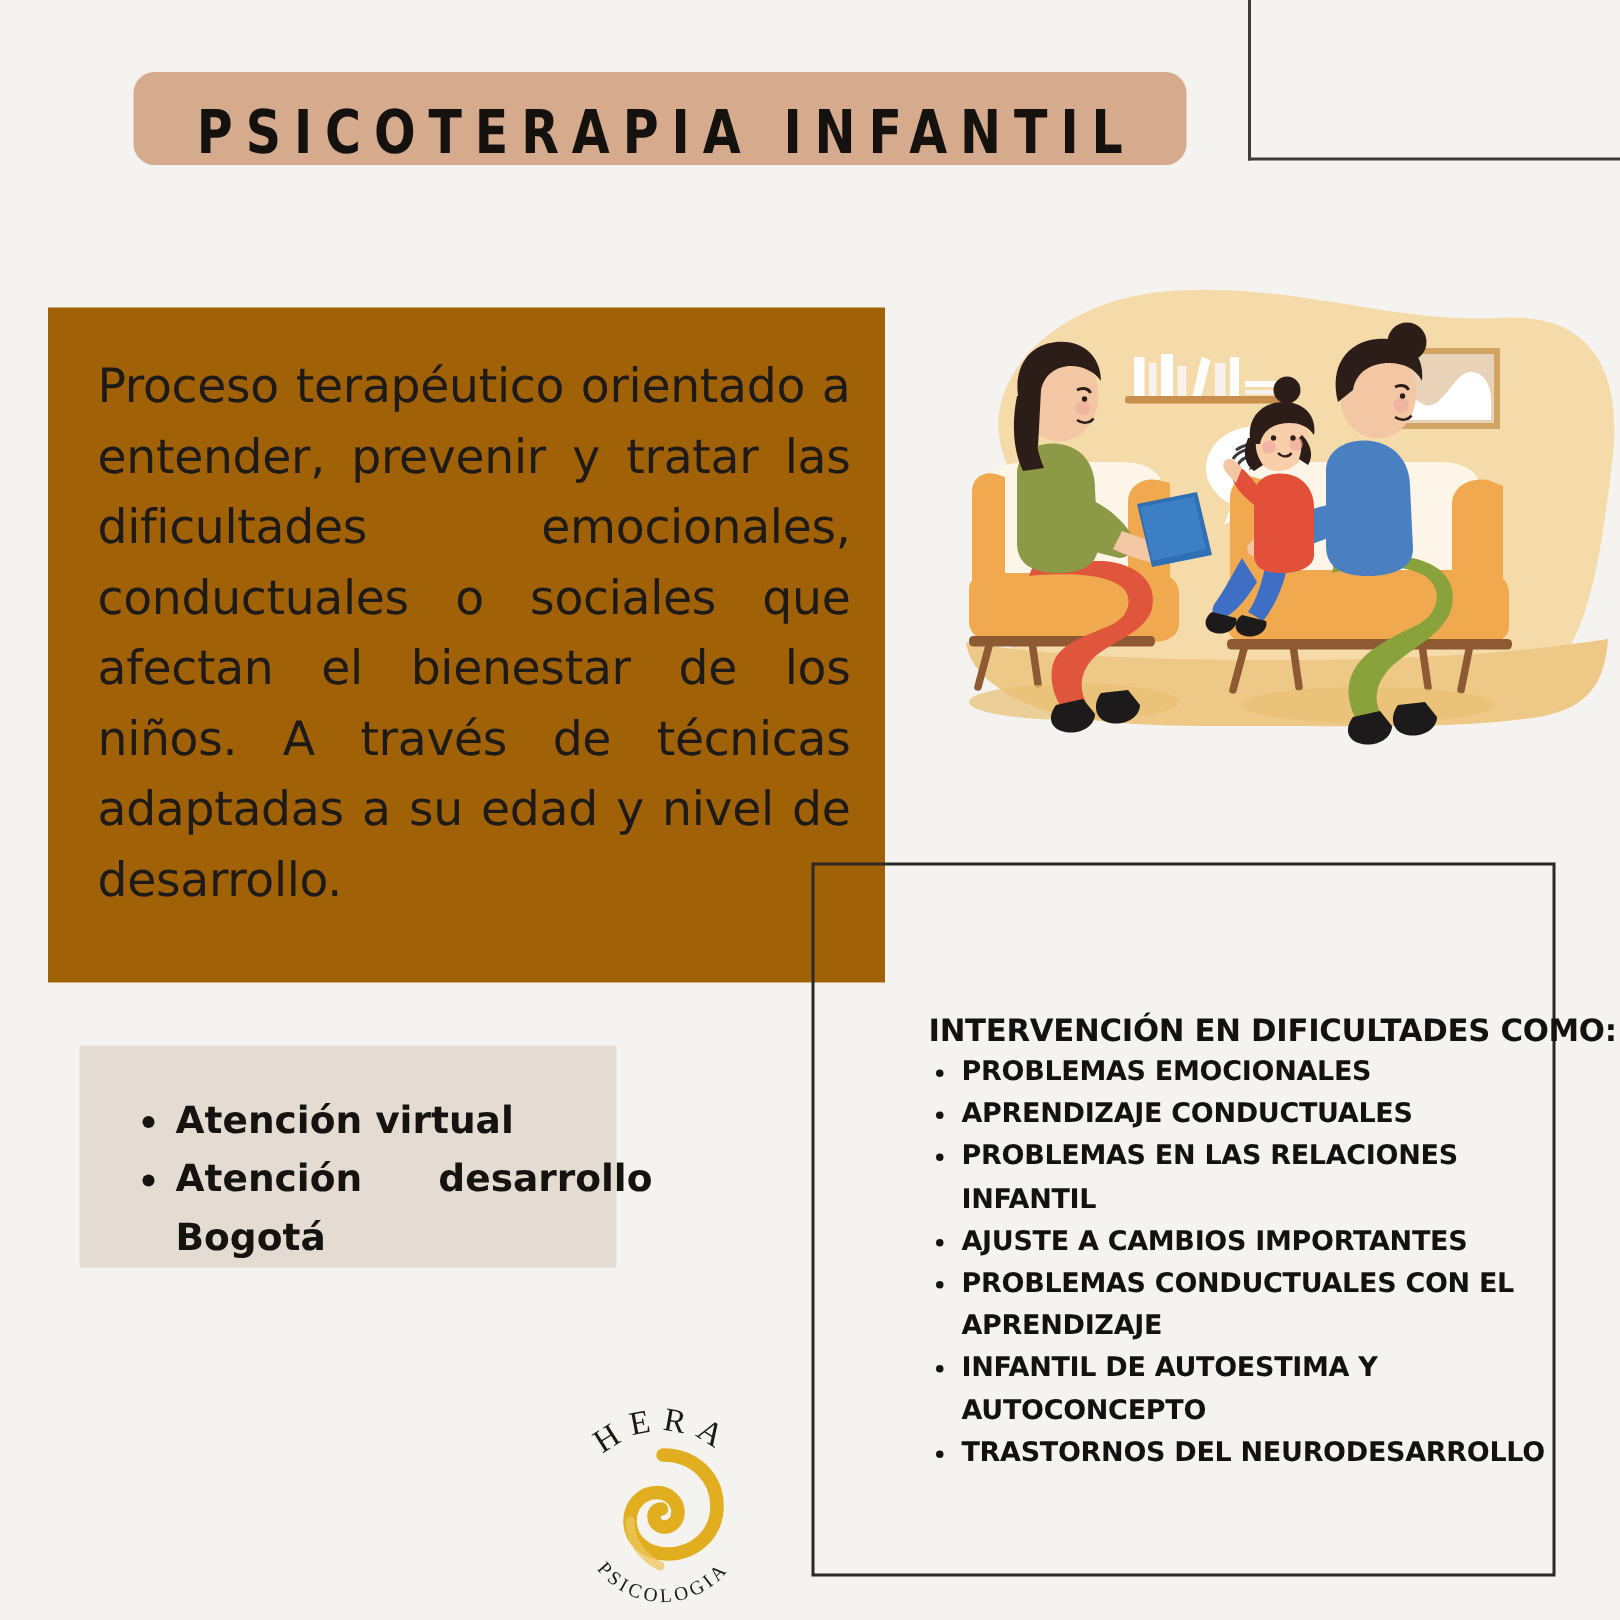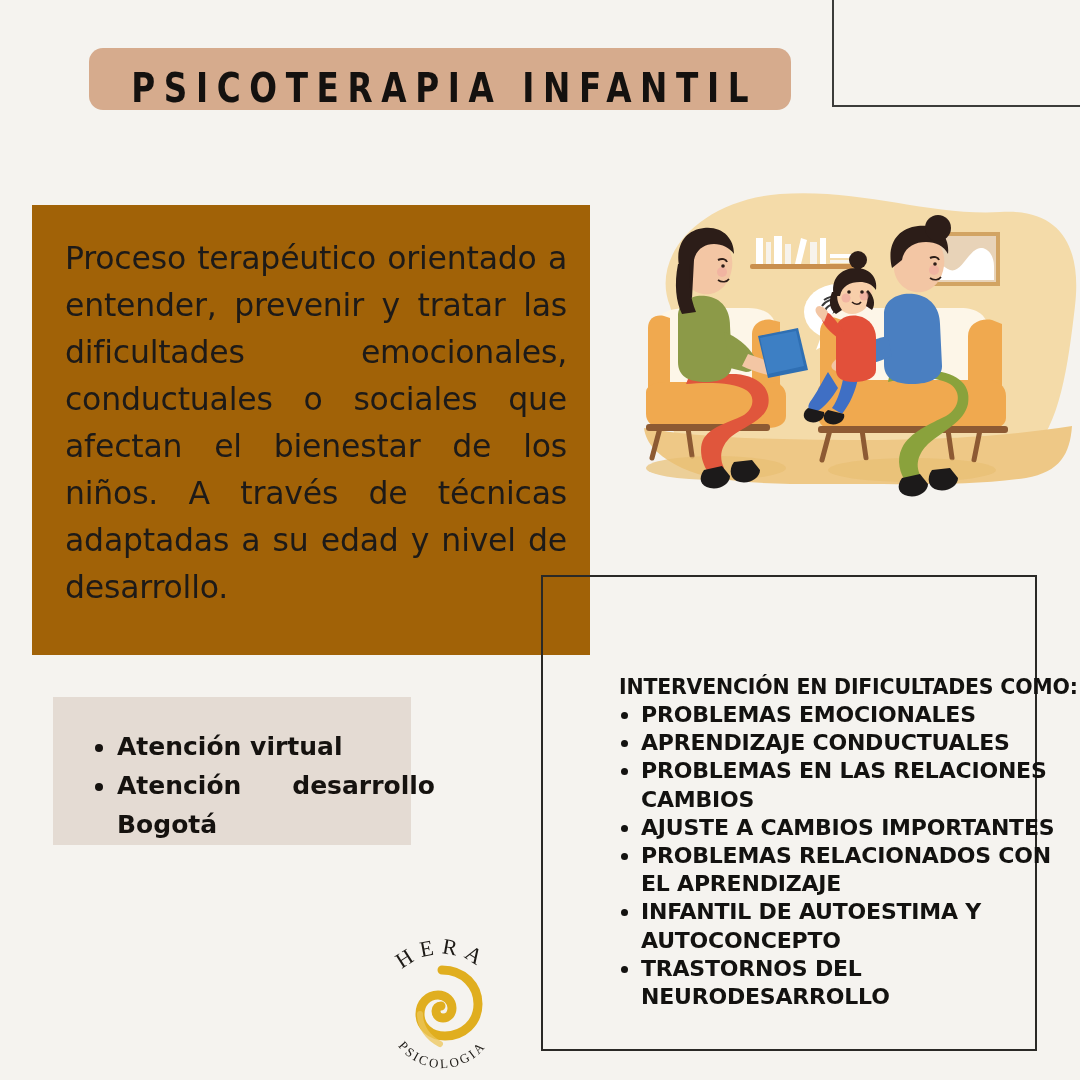--- a/index.html
+++ b/index.html
@@ -117,21 +117,21 @@
     letter-spacing: -0.2px;
     white-space: nowrap;
   }
   #interv-list {
     margin: 0; padding: 0 0 0 60px;
     list-style: disc;
   }
   #interv-list li {
     font-family: "DejaVu Sans", sans-serif;
     font-weight: 700;
-    font-size: 22px;
+    font-size: 18px;
     line-height: 28.2px;
     color: #131210;
     letter-spacing: -0.2px;
   }
 
   
   #logo { position: absolute; left: 368px; top: 930px; width: 148px; height: 150px; }
 
   
   #illus { position: absolute; left: 630px; top: 186px; width: 452px; height: 320px; }
@@ -157,23 +157,23 @@
       <li>Atención  desarrollo Bogotá</li>
     </ul>
   </div>
 
   <div id="interv-box">
     <div id="interv-inner">
       <div id="interv-heading">INTERVENCIÓN EN DIFICULTADES COMO:</div>
       <ul id="interv-list">
         <li>PROBLEMAS EMOCIONALES</li>
         <li>APRENDIZAJE CONDUCTUALES</li>
-        <li>PROBLEMAS EN LAS RELACIONES CAMBIOS</li>
+        <li>PROBLEMAS EN LAS RELACIONES INFANTIL</li>
         <li>AJUSTE A CAMBIOS IMPORTANTES</li>
-        <li>PROBLEMAS RELACIONADOS CON EL APRENDIZAJE</li>
+        <li>PROBLEMAS CONDUCTUALES CON EL APRENDIZAJE</li>
         <li>INFANTIL DE AUTOESTIMA Y AUTOCONCEPTO</li>
         <li>TRASTORNOS DEL NEURODESARROLLO</li>
       </ul>
     </div>
   </div>
 
   <svg id="logo" viewBox="0 0 148 150">
     <defs>
       <path id="arcTop" d="M 18,78 A 56,54 0 0 1 130,78" fill="none"></path>
       <path id="arcBot" d="M 20,86 A 54,52 0 0 0 128,86" fill="none"></path>

